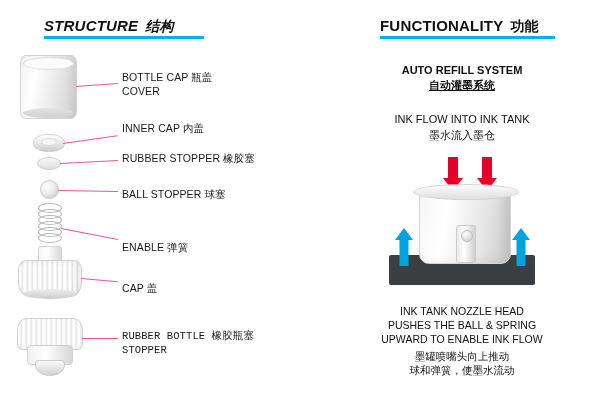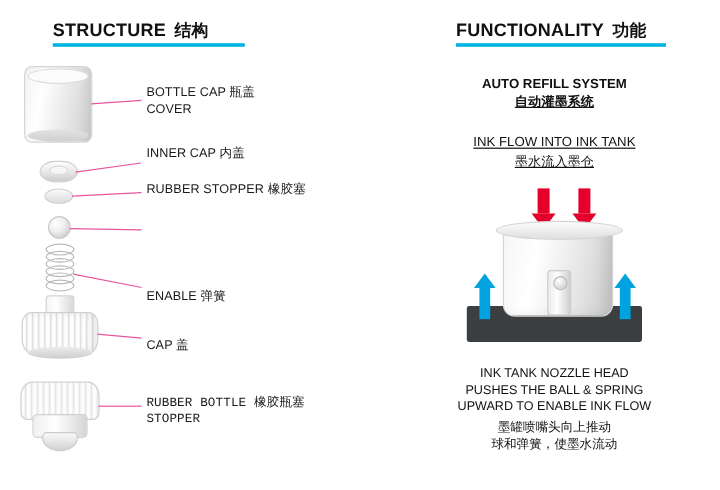--- a/index.html
+++ b/index.html
@@ -33,21 +33,21 @@
     font-size: 14px;
     font-weight: bold;
     margin-left: 7px;
   }
   .rule {
     position: absolute;
     height: 3px;
     background: #00b5e2;
   }
 
-  #structure-heading { left: 44px; top: 17px; }
+  #structure-heading { left: 44px; top: 17px; font-style: italic; }
   #structure-rule { left: 44px; top: 36px; width: 160px; }
   #functionality-heading { left: 380px; top: 17px; }
   #functionality-rule { left: 380px; top: 36px; width: 175px; }
 
   
   .part {
     position: absolute;
   }
 
   
@@ -211,21 +211,20 @@
     width: 240px;
   }
   .r-sub {
     position: absolute;
     text-align: center;
     font-size: 11px;
     color: #111111;
     line-height: 15px;
     white-space: pre-line;
     width: 240px;
-    text-decoration: underline;
   }
   .r-caption {
     position: absolute;
     text-align: center;
     font-size: 10.5px;
     color: #111111;
     line-height: 14px;
     white-space: pre-line;
     width: 280px;
   }
@@ -346,20 +345,21 @@
   <div class="leader" style="left:60px; top:163px; width:58px; transform: rotate(-3deg);"></div>
   <div class="leader" style="left:58px; top:190px; width:60px; transform: rotate(1deg);"></div>
   <div class="leader" style="left:61px; top:228px; width:58px; transform: rotate(11deg);"></div>
   <div class="leader" style="left:81px; top:278px; width:37px; transform: rotate(5deg);"></div>
   <div class="leader" style="left:82px; top:338px; width:36px; transform: rotate(0deg);"></div>
 
   <div class="label" style="left:122px; top:121px;">INNER CAP 内盖</div>
   <div class="label" style="left:122px; top:70px;">BOTTLE CAP 瓶盖
 COVER</div>
   <div class="label" style="left:122px; top:151px;">RUBBER STOPPER 橡胶塞</div>
+  <div class="label" style="left:122px; top:187px;">BALL STOPPER 球塞</div>
   <div class="label" style="left:122px; top:240px;">ENABLE 弹簧</div>
   <div class="label" style="left:122px; top:281px;">CAP 盖</div>
   <div class="label" style="left:122px; top:329px;font-family:Liberation Mono, monospace;">RUBBER BOTTLE 橡胶瓶塞
 STOPPER</div>
 
   <div class="heading" id="functionality-heading"><span>FUNCTIONALITY</span><span class="cn">功能</span></div>
   <div class="rule" id="functionality-rule"></div>
 
   <div class="r-title" style="left:342px; top:63px;">AUTO REFILL SYSTEM</div>
   <div class="r-title" style="left:342px; top:78px;text-decoration:underline;">自动灌墨系统</div>

